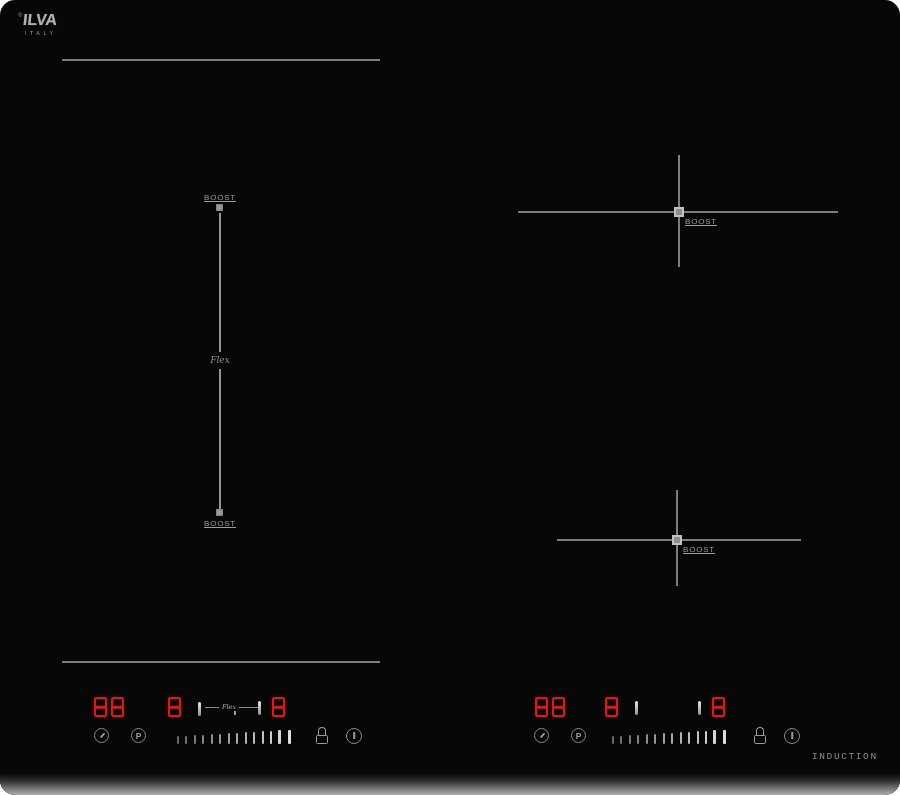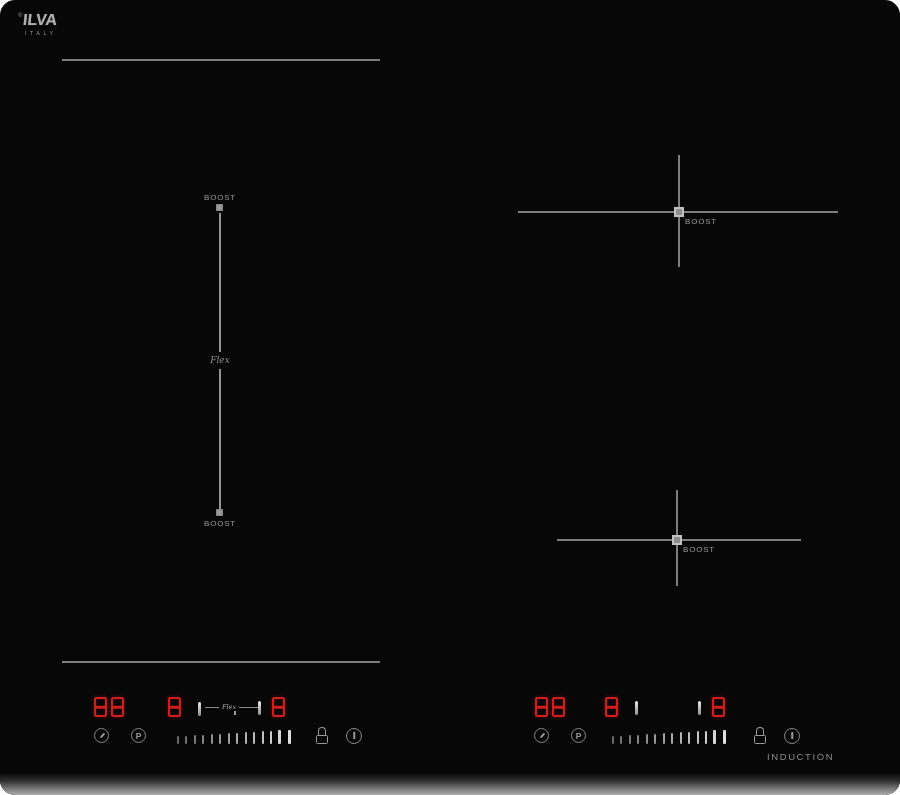--- a/index.html
+++ b/index.html
@@ -9,21 +9,21 @@
 
   
   .logo{position:absolute;left:18px;top:11px;color:#b3b3b3;}
   .logo .name{font-weight:bold;font-size:16px;letter-spacing:0px;transform:skewX(-6deg);display:inline-block;color:#b0b0b0;text-shadow:0 0 1px #666;}
   .logo .reg{font-size:6px;vertical-align:top;position:relative;top:1px;margin-right:1px;color:#9a9a9a;}
   .logo .sub{font-size:5.5px;letter-spacing:3.5px;color:#949494;text-align:center;margin-top:1px;padding-left:6px;}
 
   
   .zline{position:absolute;background:#7d7d7d;}
   .zline.bright{background:#949494;}
-  .boost-label{position:absolute;font-size:8px;letter-spacing:0.8px;color:#9c9c9c;}
+  .boost-label{position:absolute;font-size:8px;letter-spacing:0.8px;color:#9c9c9c;text-decoration:underline;}
   .boost-label.center{transform:translateX(-50%);}
   .sq-small{position:absolute;width:7px;height:7px;background:#9a9a9a;box-shadow:inset 0 0 2px #555;}
   .sq-big{position:absolute;width:10px;height:10px;background:#8e8e8e;border:2px solid #c2c2c2;box-sizing:border-box;}
   .flex-zone-label{position:absolute;font-family:"DejaVu Serif", serif;font-style:italic;font-size:9px;color:#909090;transform:translateX(-50%);}
 
   
   .seg-display{position:absolute;display:flex;gap:4px;}
   .seg{width:13px;height:20px;border:2.5px solid #d01e1e;border-radius:2px;position:relative;box-sizing:border-box;
        box-shadow:0 0 5px rgba(208,30,30,.35), inset 0 0 3px rgba(208,30,30,.35);}
   .seg::after{content:"";position:absolute;left:-1px;right:-1px;top:50%;transform:translateY(-50%);height:2.5px;background:#d01e1e;}
@@ -200,17 +200,17 @@
 
       <div class="lock" style="left:752px;top:727px;">
         <span class="shackle"></span>
         <span class="body"></span>
       </div>
       <div class="power-btn" style="left:784px;top:728px;">
         <span class="bar"></span>
       </div>
     </div>
 
-    <div class="induction-label" style="left:767px;top:751px;">INDUCTION</div>
+    <div class="induction-label" style="left:812px;top:751px;font-family:Liberation Mono, monospace;">INDUCTION</div>
 
     <div class="bevel"></div>
   </div>
 </div>
 
 </body></html>

